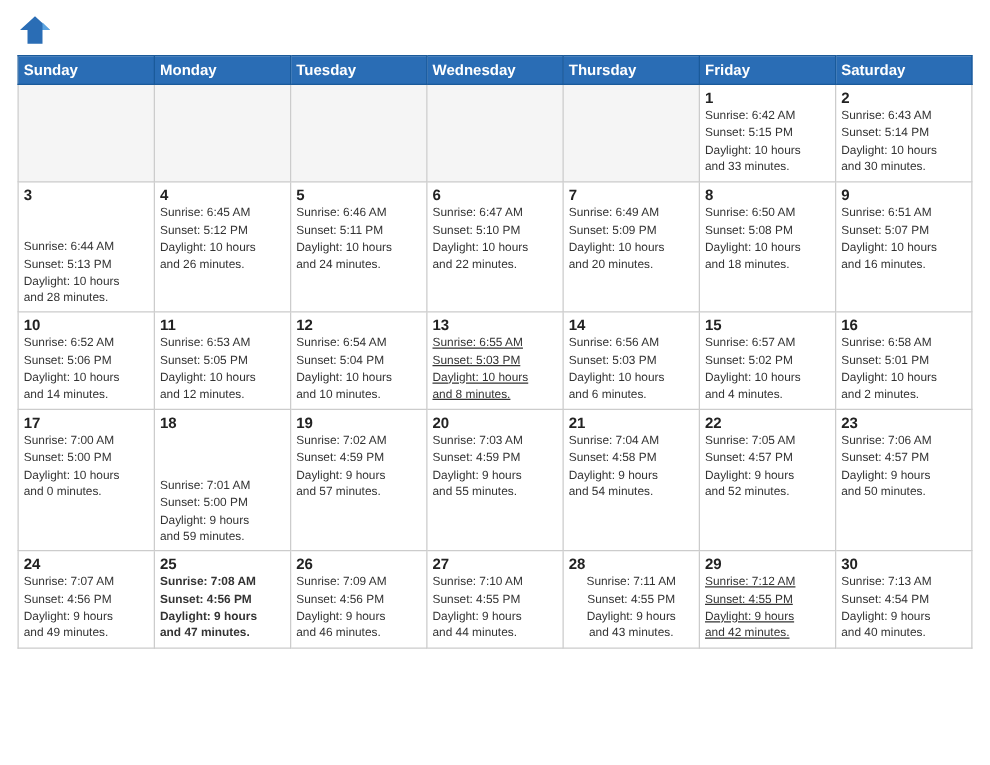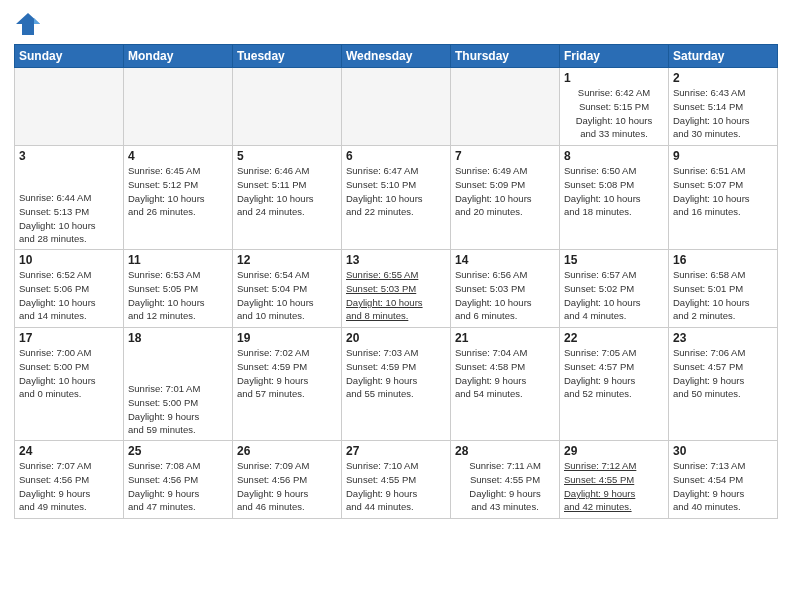--- a/index.html
+++ b/index.html
@@ -135,21 +135,21 @@
     </thead>
     <tbody id="calendar-body">
     <tr class="week-row">
           <td class="empty"></td>
           <td class="empty"></td>
           <td class="empty"></td>
           <td class="empty"></td>
           <td class="empty"></td>
           <td>
             <span class="day-num">1</span>
-            <div class="day-info" style="white-space: pre-line; text-align: center;">Sunrise: 6:42 AM
+            <div class="day-info" style="white-space: pre-line;">Sunrise: 6:42 AM
 Sunset: 5:15 PM
 Daylight: 10 hours
 and 33 minutes.</div>
           </td>
           <td>
             <span class="day-num">2</span>
             <div class="day-info" style="white-space: pre-line;">Sunrise: 6:43 AM
 Sunset: 5:14 PM
 Daylight: 10 hours
 and 30 minutes.</div>
@@ -311,21 +311,21 @@
         <tr class="week-row">
           <td>
             <span class="day-num">24</span>
             <div class="day-info" style="white-space: pre-line;">Sunrise: 7:07 AM
 Sunset: 4:56 PM
 Daylight: 9 hours
 and 49 minutes.</div>
           </td>
           <td>
             <span class="day-num">25</span>
-            <div class="day-info" style="white-space: pre-line;">Sunrise: 7:08 AM
+            <div class="day-info" style="white-space: pre-line; font-weight: bold;">Sunrise: 7:08 AM
 Sunset: 4:56 PM
 Daylight: 9 hours
 and 47 minutes.</div>
           </td>
           <td>
             <span class="day-num">26</span>
             <div class="day-info" style="white-space: pre-line;">Sunrise: 7:09 AM
 Sunset: 4:56 PM
 Daylight: 9 hours
 and 46 minutes.</div>

